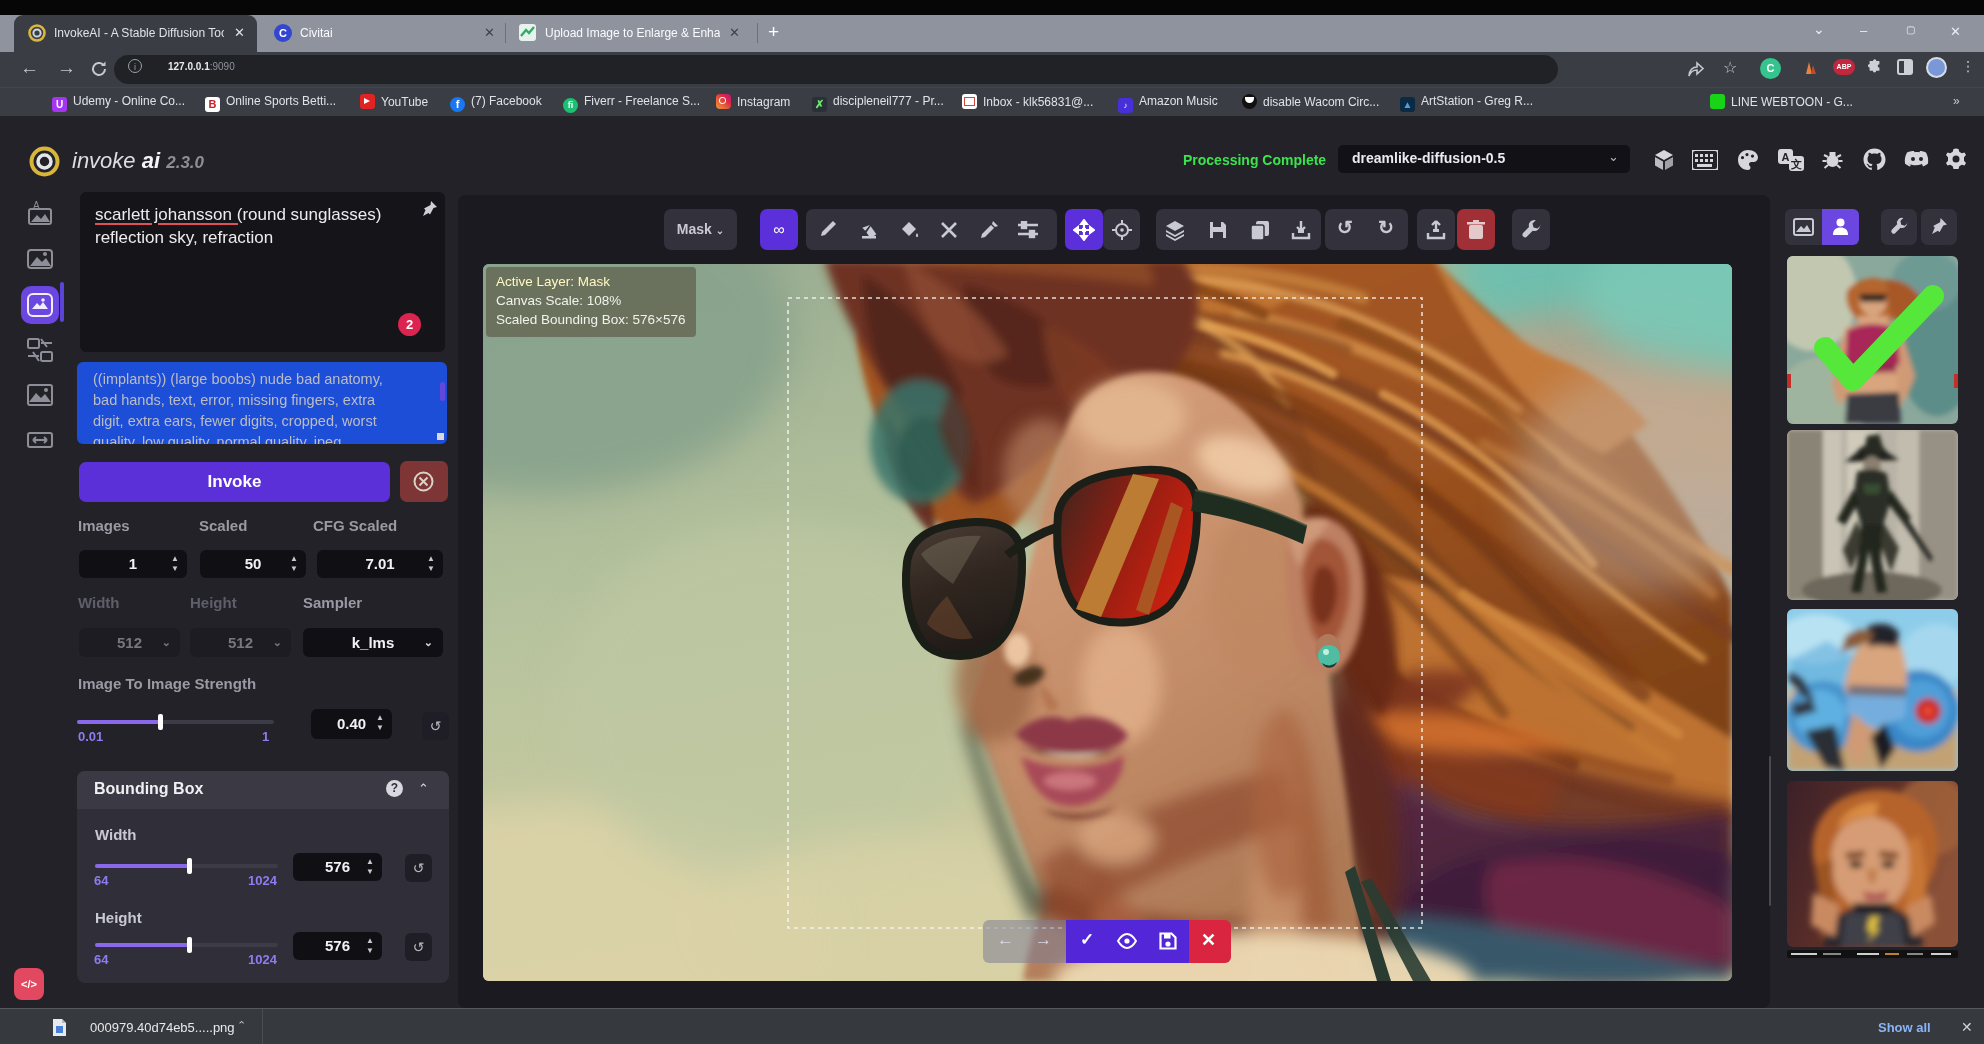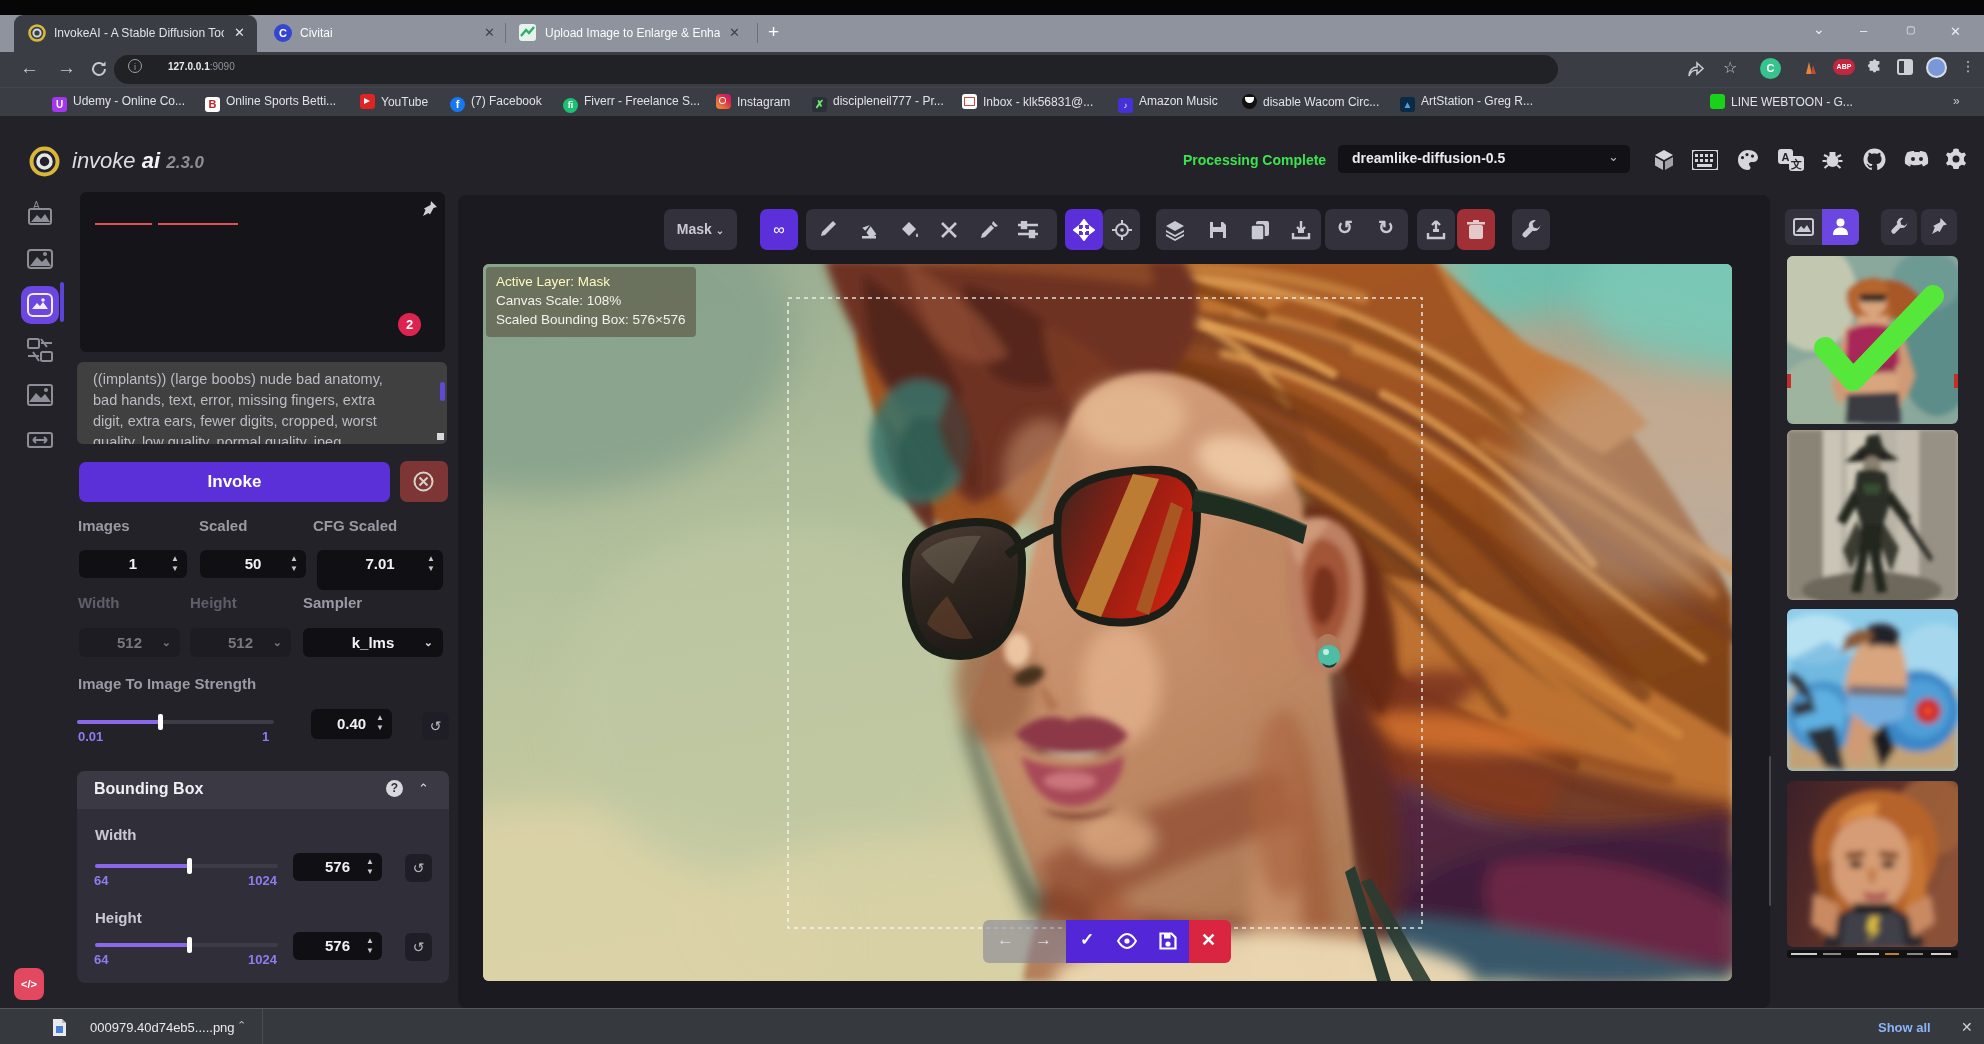--- a/index.html
+++ b/index.html
@@ -186,47 +186,48 @@
         <path d="M4 22 L11 13 L16 18 L20 14 L26 22 Z" fill="#8e8e98"></path>
         <circle cx="21" cy="10" r="2" fill="#8e8e98"></circle>
       </svg>
   <svg class="sideico" style="top:309px;" width="30" height="30" viewBox="0 0 30 30">
         <rect x="3" y="8" width="24" height="14" rx="2" fill="none" stroke="#8e8e98" stroke-width="2"></rect>
         <path d="M8 15 L22 15 M8 15 L11 12 M8 15 L11 18 M22 15 L19 12 M22 15 L19 18" stroke="#8e8e98" stroke-width="1.8"></path>
       </svg>
   <div class="abs" style="left:60px;top:166px;width:4px;height:40px;background:#5b45d6;border-radius:2px;"></div>
 
   <div class="abs" style="left:80px;top:76px;width:365px;height:160px;background:#141419;border-radius:6px;"></div>
+  <span class="abs" style="left:95px;top:87px;font-size:17px;color:#ececf0;line-height:23px;">scarlett johansson (round sunglasses)<br>reflection sky, refraction</span>
   <div class="abs" style="left:95px;top:107px;width:57px;height:2px;background:#e05058;"></div>
   <div class="abs" style="left:158px;top:107px;width:80px;height:2px;background:#e05058;"></div>
   <svg class="abs" style="left:421px;top:84px;" width="17" height="17" viewBox="0 0 17 17" fill="#cfcfd6">
         <path d="M10 1 L16 7 L12.5 8 L9 14.5 L7.5 13 L2 16 L4.5 10 L3 8.5 L9.5 5 Z"></path>
       </svg>
   <div class="abs" style="left:398px;top:197px;width:23px;height:23px;border-radius:50%;background:#dc2450;color:#fff;font-size:13px;font-weight:bold;text-align:center;line-height:23px;">2</div>
 
-  <div class="abs" style="left:77px;top:246px;width:370px;height:82px;background:#404040;border-radius:6px;overflow:hidden;">
+  <div class="abs" style="left:77px;top:246px;width:370px;height:82px;background:#1d4ed8;border-radius:6px;overflow:hidden;">
     <div style="position:absolute;left:16px;top:7px;width:345px;font-size:14.5px;color:#bcbcc4;line-height:21px;white-space:nowrap;">((implants)) (large boobs) nude bad anatomy,<br>bad hands, text, error, missing fingers, extra<br>digit, extra ears, fewer digits, cropped, worst<br>quality, low quality, normal quality, jpeg</div>
     <div style="position:absolute;right:2px;top:20px;width:5px;height:19px;background:#6248d8;border-radius:3px;"></div>
     <div style="position:absolute;right:3px;bottom:4px;width:7px;height:7px;background:#d8d8de;"></div>
   </div>
 
   <div class="abs" style="left:79px;top:346px;width:311px;height:40px;background:#5b30d9;border-radius:7px;color:#fff;font-size:17px;font-weight:bold;text-align:center;line-height:40px;">Invoke</div>
   <div class="abs" style="left:400px;top:345px;width:48px;height:41px;background:#7d3535;border-radius:7px;">
         <svg style="position:absolute;left:13px;top:10px;" width="21" height="21" viewBox="0 0 21 21">
           <circle cx="10.5" cy="10.5" r="9" fill="none" stroke="#d9d2c8" stroke-width="2"></circle>
           <path d="M6.5 6.5 L14.5 14.5 M14.5 6.5 L6.5 14.5" stroke="#d9d2c8" stroke-width="2"></path>
         </svg>
       </div>
 
   <span class="lbl" style="left:78px;top:401px;">Images</span>
   <span class="lbl" style="left:199px;top:401px;">Scaled</span>
   <span class="lbl" style="left:313px;top:401px;">CFG Scaled</span>
   <div class="numbox" style="left:79px;top:434px;width:108px;height:28px;line-height:28px;">1<span class="stepper">▲<br>▼</span></div>
   <div class="numbox" style="left:200px;top:434px;width:106px;height:28px;line-height:28px;">50<span class="stepper">▲<br>▼</span></div>
-  <div class="numbox" style="left:317px;top:434px;width:126px;height:40px;line-height:28px;">7.01<span class="stepper">▲<br>▼</span></div>
+  <div class="numbox" style="left:317px;top:434px;width:126px;height:28px;line-height:28px;">7.01<span class="stepper">▲<br>▼</span></div>
   <span class="lbl lbl-dim" style="left:78px;top:478px;">Width</span>
   <span class="lbl lbl-dim" style="left:190px;top:478px;">Height</span>
   <span class="lbl" style="left:303px;top:478px;">Sampler</span>
   <div class="numbox" style="left:79px;top:512px;width:101px;height:29px;line-height:29px;background:#1d1c23;color:#77777f;">512<span style="position:absolute;right:9px;top:0;color:#77777f;font-size:11px;">⌄</span></div>
   <div class="numbox" style="left:190px;top:512px;width:101px;height:29px;line-height:29px;background:#1d1c23;color:#77777f;">512<span style="position:absolute;right:9px;top:0;color:#77777f;font-size:11px;">⌄</span></div>
   <div class="numbox" style="left:303px;top:512px;width:140px;height:29px;line-height:29px;">k_lms<span style="position:absolute;right:10px;top:0;color:#d8d8de;font-size:11px;">⌄</span></div>
 
   <span class="lbl" style="left:78px;top:559px;">Image To Image Strength</span>
   <div class="slider-track" style="left:77px;top:604px;width:197px;"></div>
   <div class="slider-fill" style="left:77px;top:604px;width:84px;"></div>

